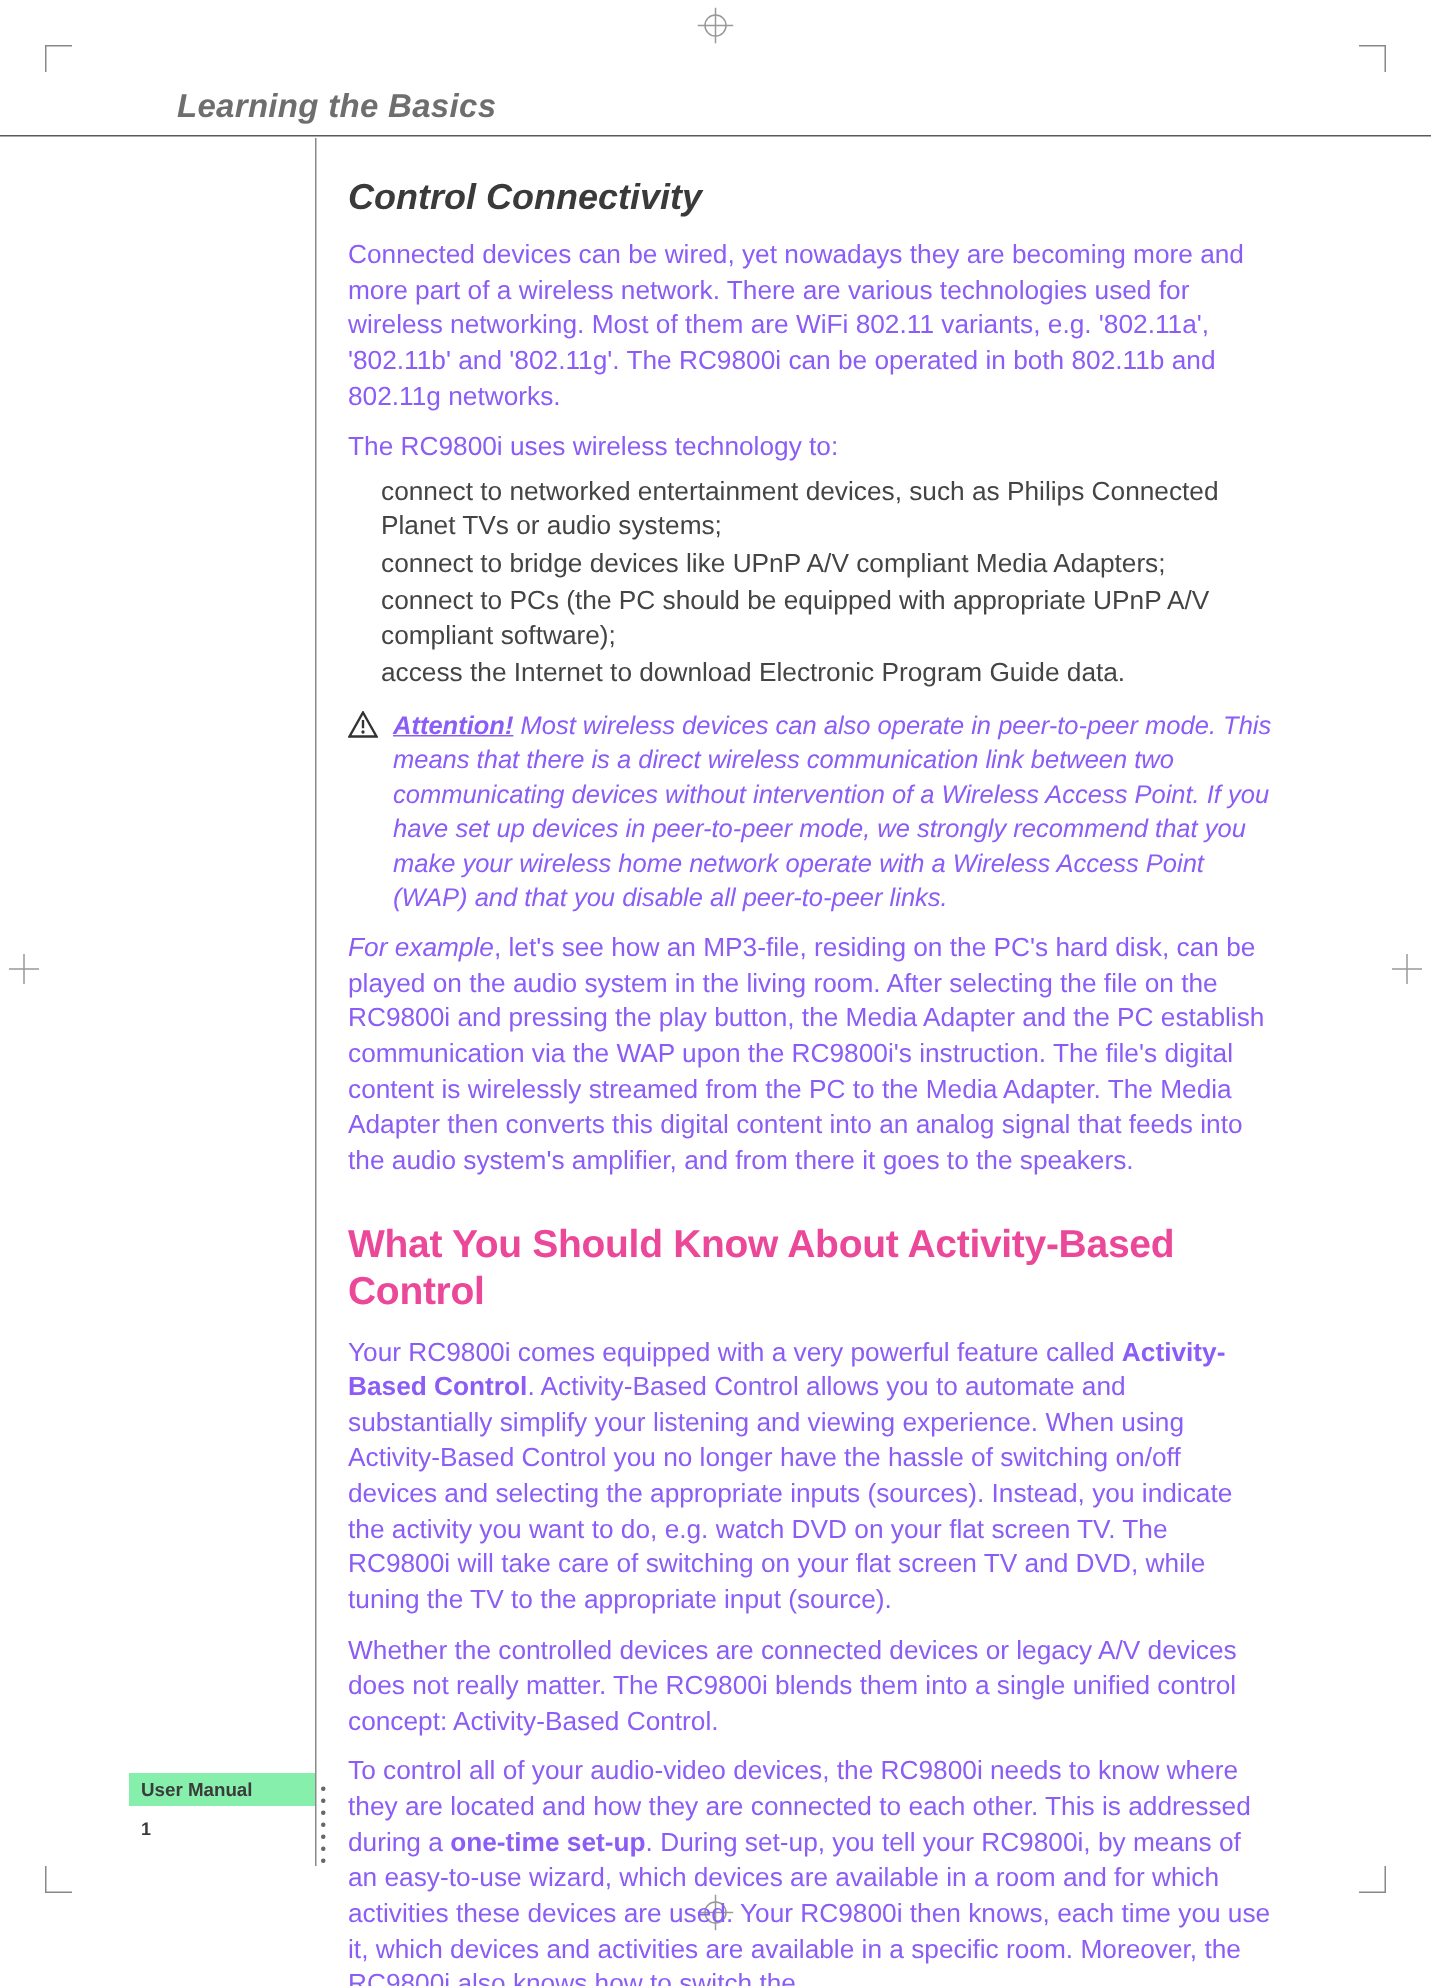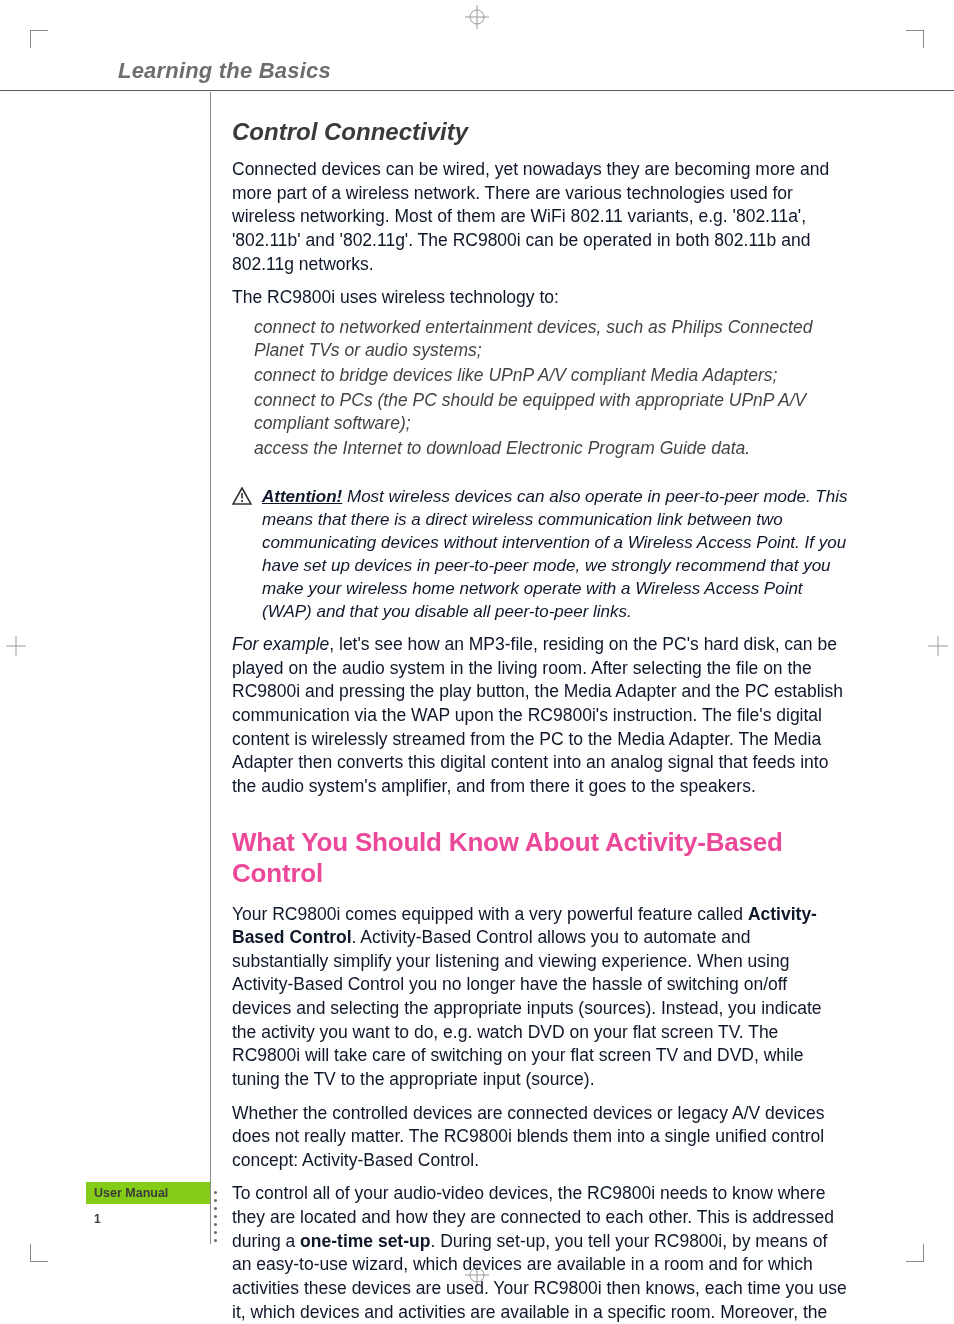--- a/index.html
+++ b/index.html
@@ -20,37 +20,37 @@
 
   .header { position: absolute; top: 58px; left: 118px; right: 90px; }
   .header-title { font-style: italic; font-weight: 700; font-size: 22px; color: #6e6e6e; letter-spacing: 0.2px; }
   .header-rule { position: absolute; top: 90px; left: 0; right: 0; height: 0; border-top: 1.5px solid #5a5a5a; }
 
   .vrule { position: absolute; top: 92px; left: 210px; width: 0; height: 1152px; border-left: 1px solid #8a8a8a; }
 
   .content { position: absolute; top: 112px; left: 232px; width: 618px; color: #444; }
   .content h2 { font-style: italic; font-weight: 700; font-size: 24px; color: #3a3a3a; margin-bottom: 12px; margin-top: 6px; }
   .content h1.section { font-weight: 700; font-size: 26px; color: #ec4899; margin-top: 28px; margin-bottom: 14px; letter-spacing: -0.2px; }
-  .content p { font-size: 17.5px; line-height: 1.35; margin-bottom: 10px; color: #0f172a; }
+  .content p { font-size: 17.5px; line-height: 1.35; margin-bottom: 10px; color: #8b5cf6; }
   .content .lead { margin-bottom: 6px; }
-  .content ul { list-style: none; margin: 0 0 24px 0; padding: 0 0 0 22px; font-style: italic; }
+  .content ul { list-style: none; margin: 0 0 11px 0; padding: 0 0 0 22px; }
   .content ul li { font-size: 17.5px; line-height: 1.35; margin-bottom: 1px; color: #444; position: relative; }
   .content ul li::before { content: ""; }
 
   .notice { position: relative; padding-left: 30px; margin: 8px 0 10px 0; }
   .notice .warn-icon { position: absolute; left: 0; top: 2px; }
   .notice p { font-style: italic; font-size: 17px; line-height: 1.36; }
   .notice .kw { font-weight: 700; font-style: italic; text-decoration: underline; }
   .notice .kw2 { font-weight: 400; font-style: italic; }
 
   .b { font-weight: 700; }
   .i { font-style: italic; }
 
   .footer { position: absolute; left: 86px; bottom: 66px; width: 124px; }
-  .footer .um-box { background: #84cc16; padding: 4px 8px; font-size: 12.5px; font-weight: 700; color: #3b3b3b; }
+  .footer .um-box { background: #86efac; padding: 4px 8px; font-size: 12.5px; font-weight: 700; color: #3b3b3b; }
   .footer .pg { font-size: 12px; font-weight: 700; margin-top: 8px; color: #3b3b3b; padding-left: 8px; }
   .dots { position: absolute; left: 214px; bottom: 50px; display: flex; flex-direction: column; gap: 5px; }
   .dots span { width: 3px; height: 3px; background: #666; border-radius: 50%; display: block; }
 </style>
 </head>
 <body>
 
 <div class="page">
 
   <div class="crop-tl"></div>

